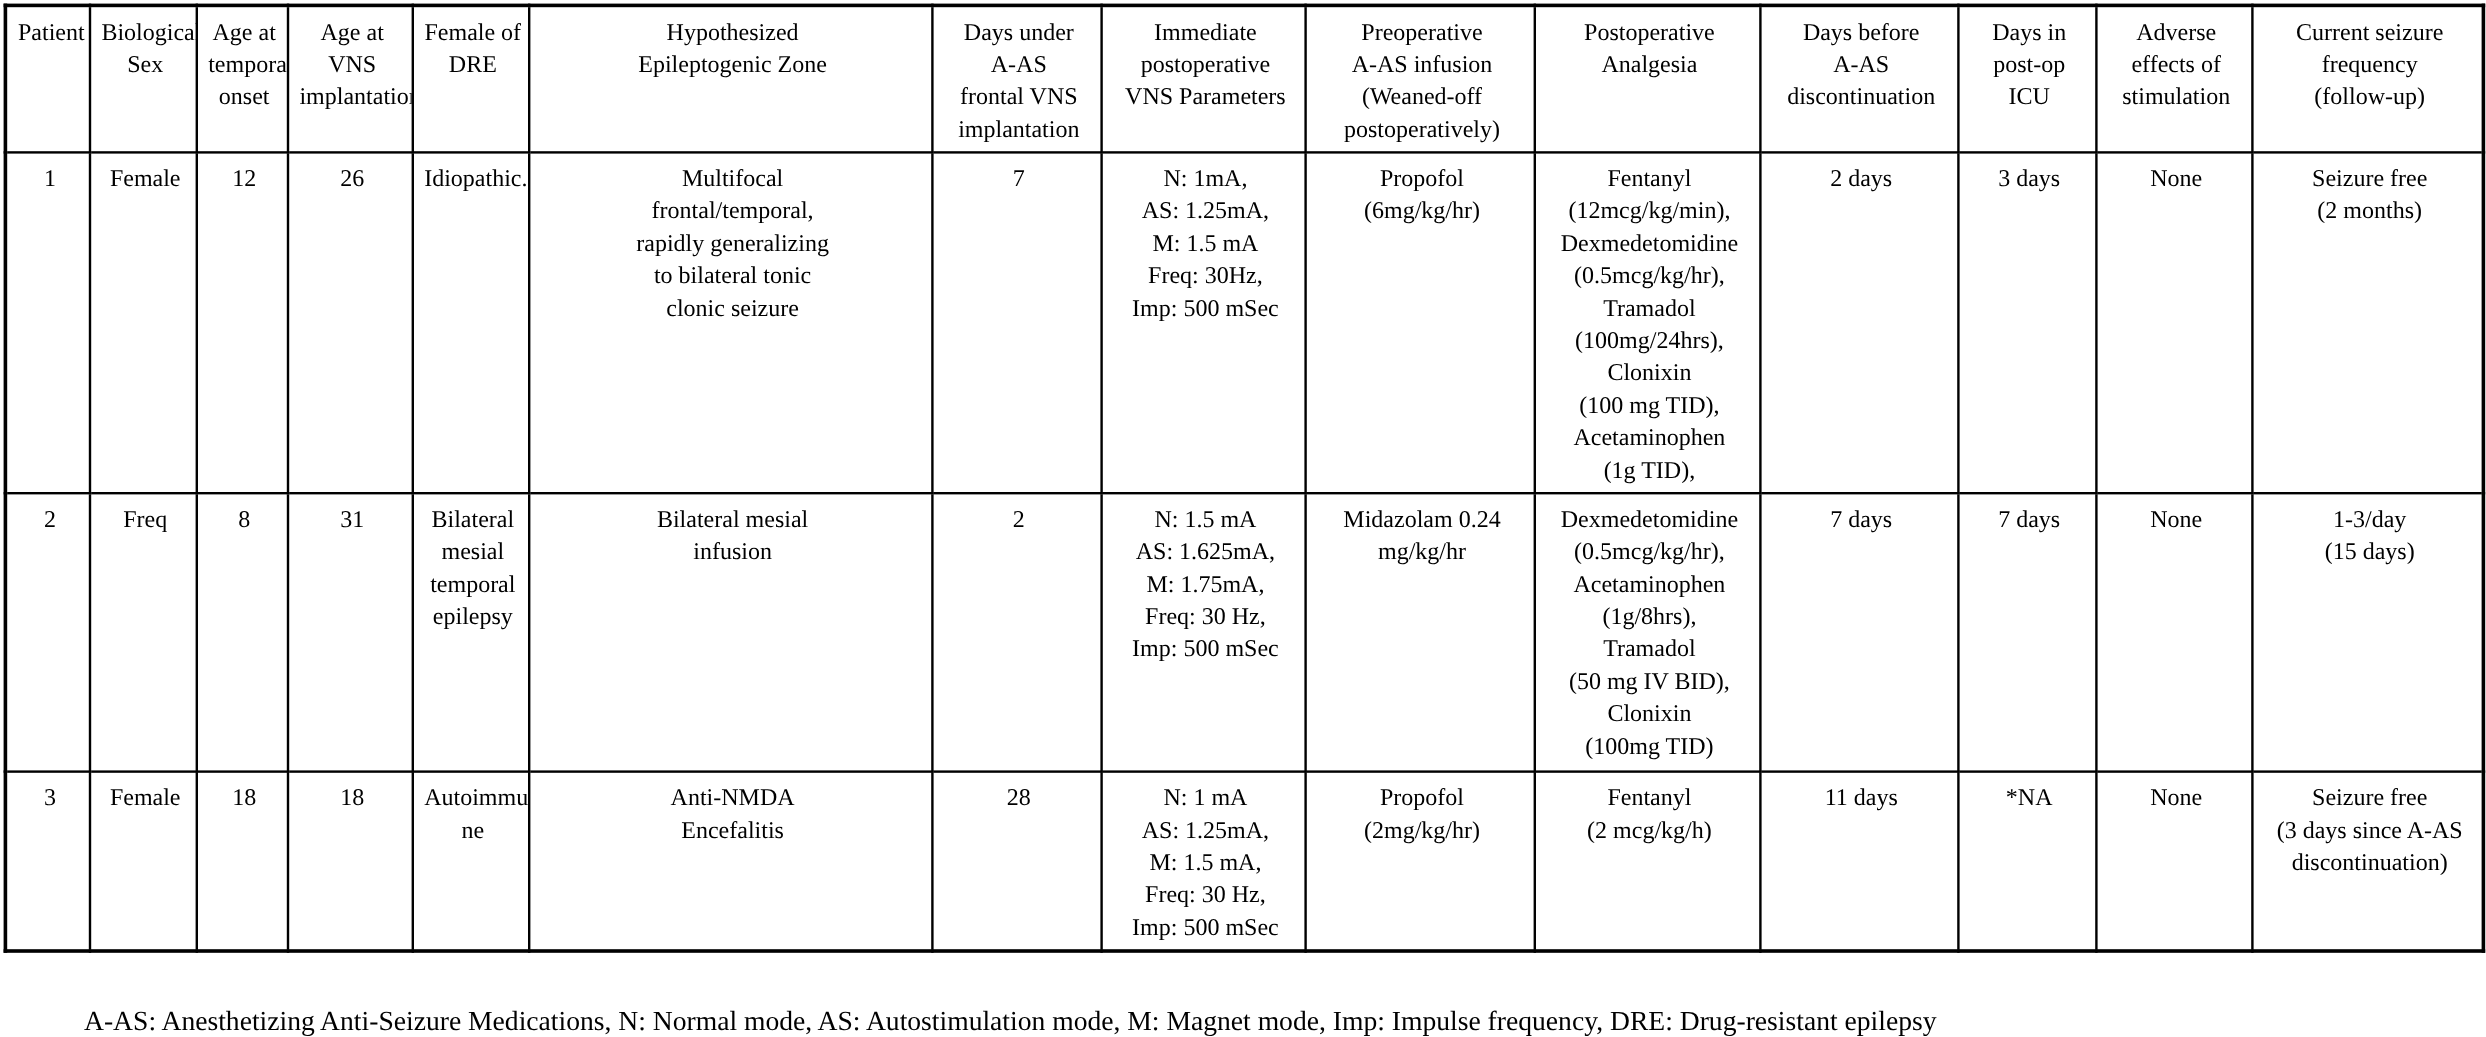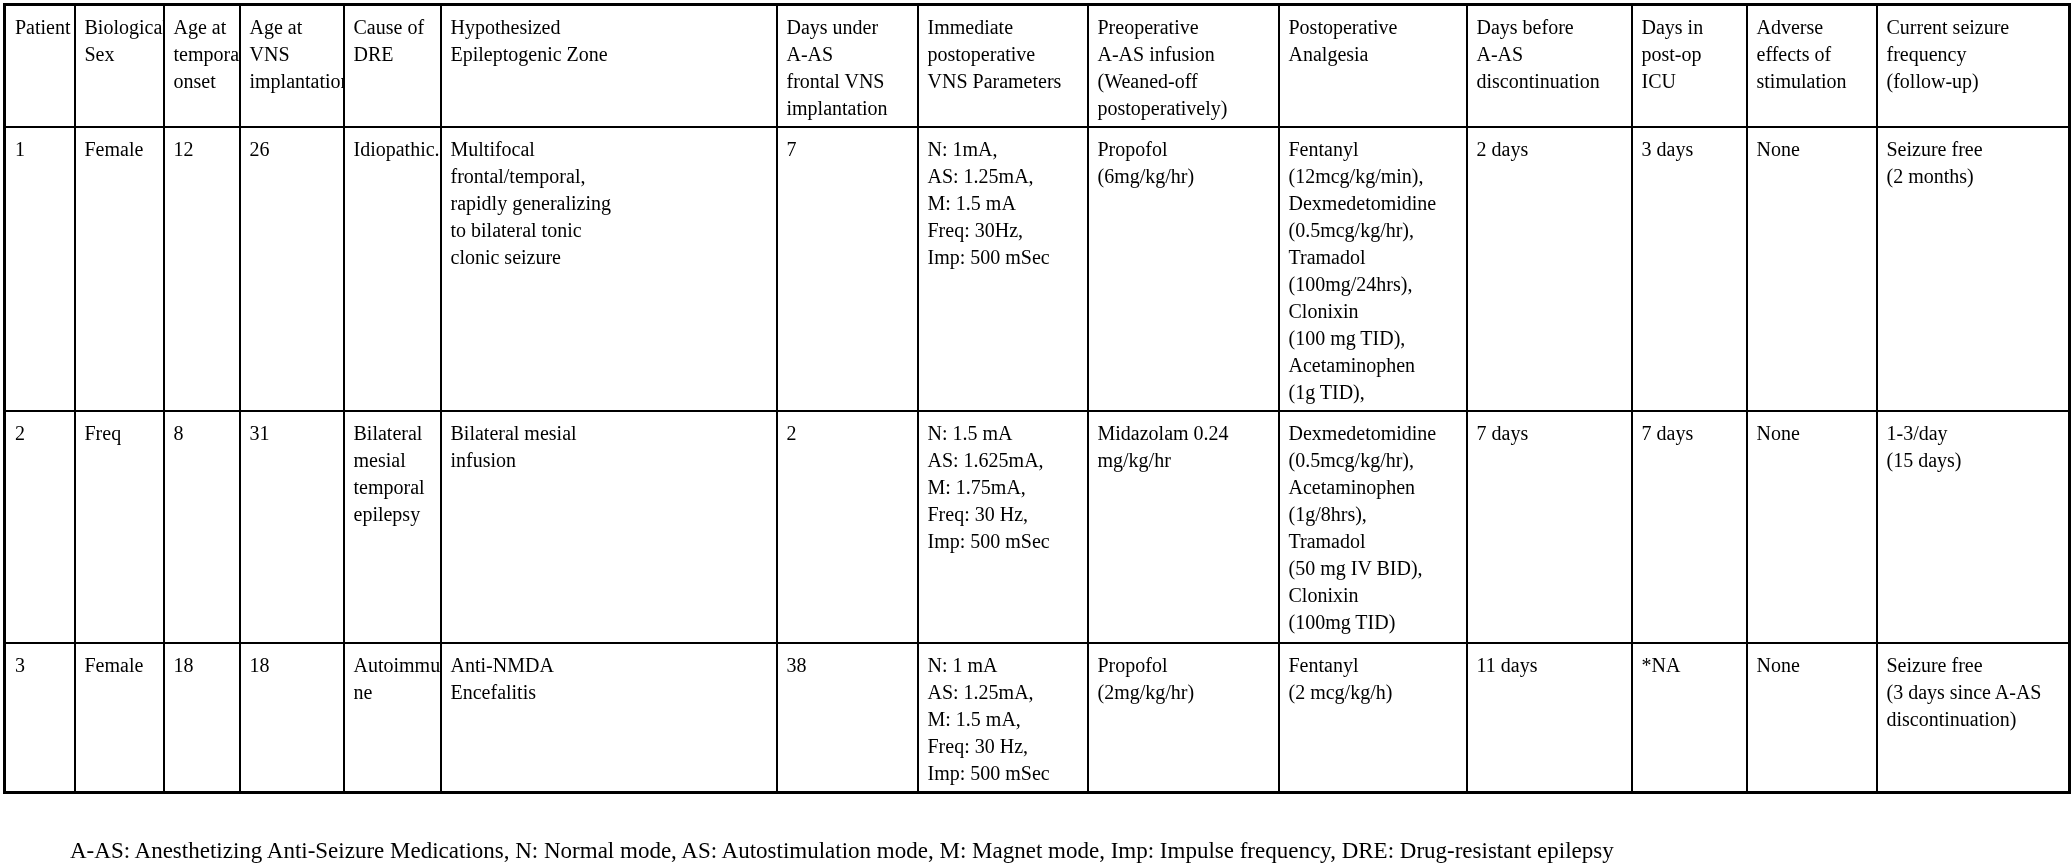--- a/index.html
+++ b/index.html
@@ -21,21 +21,21 @@
     border-collapse: collapse;
     table-layout: fixed;
     width: 2065px;
     margin: 3px 0 0 3px;
     border: 3px solid #000;
   }
   table.patient-table th,
   table.patient-table td {
     border: 2px solid #000;
     vertical-align: top;
-    text-align: left;
+    text-align: center;
     font-weight: normal;
     font-size: 20px;
     line-height: 27px;
     padding: 8px 5px 4px 9px;
     white-space: pre-line;
     box-sizing: border-box;
     overflow: hidden;
   }
   tr.header-row { height: 117px; }
   tr.row-1 { height: 280px; }
@@ -73,21 +73,21 @@
     <thead>
       <tr class="header-row">
         <th>Patient</th>
         <th>Biological
 Sex</th>
         <th>Age at
 temporal
 onset</th>
         <th>Age at VNS
 implantation</th>
-        <th>Cause of
+        <th>Female of
 DRE</th>
         <th>Hypothesized
 Epileptogenic Zone</th>
         <th>Days under
 A-AS
 frontal VNS
 implantation</th>
         <th>Immediate
 postoperative
 VNS Parameters</th>
@@ -182,21 +182,21 @@
       </tr>
       <tr class="row-3">
         <td>3</td>
         <td>Female</td>
         <td>18</td>
         <td>18</td>
         <td>Autoimmu
 ne</td>
         <td>Anti-NMDA
 Encefalitis</td>
-        <td>38</td>
+        <td>28</td>
         <td>N: 1 mA
 AS: 1.25mA,
 M: 1.5 mA,
 Freq: 30 Hz,
 Imp: 500 mSec</td>
         <td>Propofol
 (2mg/kg/hr)</td>
         <td>Fentanyl
 (2 mcg/kg/h)</td>
         <td>11 days</td>

